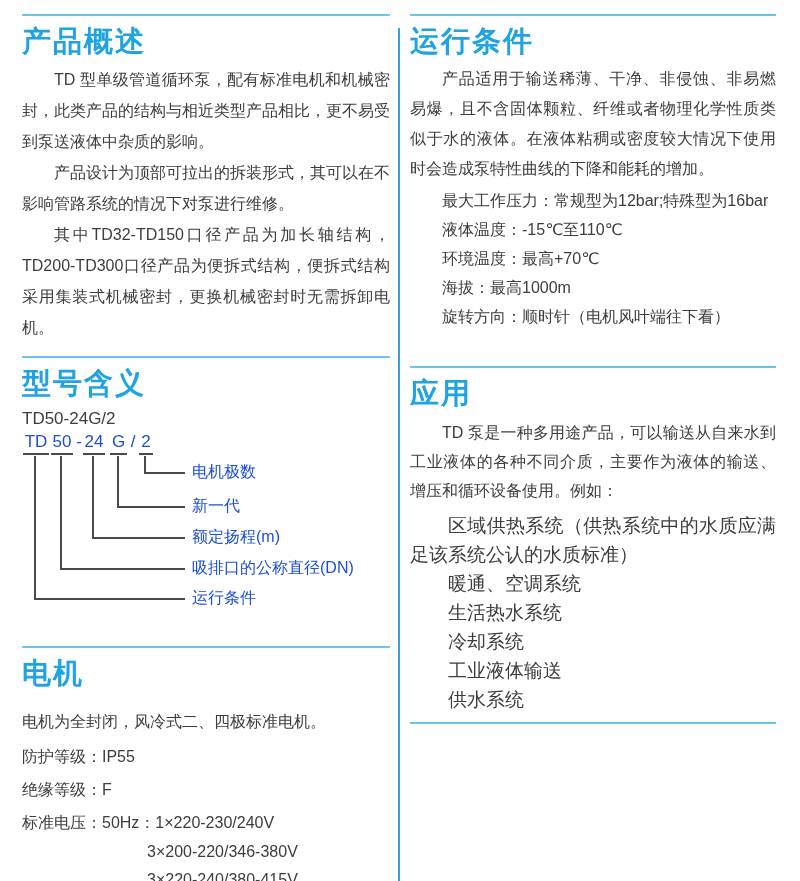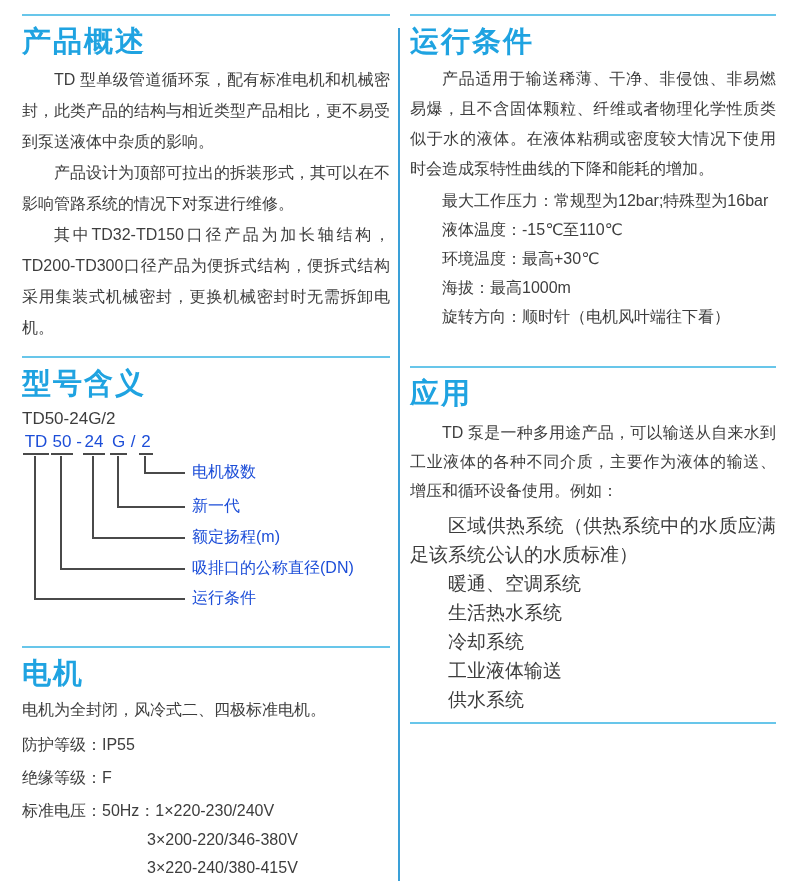--- a/index.html
+++ b/index.html
@@ -32,21 +32,21 @@
   .r-par { font-size:16px; line-height:30px; text-indent:2em; text-align:justify; margin-top:6px; }
   .spec-line { font-size:16px; line-height:29px; text-indent:2em; }
   .mt-rule2 { margin-top:13px; }
   .model-example { margin-top:8px; font-size:17px; line-height:22px; color:#3d3d3d; }
   .model-diagram { position:relative; margin-top:2px; height:188px; font-size:17px; color:#1d4ed8; }
   .mp { position:absolute; top:0; text-align:center; line-height:20px; }
   .mp.u { border-bottom:2px solid #4a4a4a; padding-bottom:1px; }
   .dline { position:absolute; background:#4a4a4a; }
   .dlabel { position:absolute; left:170px; font-size:16px; line-height:22px; white-space:nowrap; }
   .mt-rule3 { margin-top:26px; }
-  .motor-intro { margin-top:4px; font-size:16px; line-height:31px; }
+  .motor-intro { margin-top:16px; font-size:16px; line-height:31px; }
   .motor-spec { font-size:16px; line-height:31px; }
   .ms1 { margin-top:4px; } .ms2 { margin-top:2px; } .ms3 { margin-top:2px; }
   .volt-cont { font-size:16px; line-height:28px; padding-left:125px; }
   .op-specs { margin-top:2px; }
   .mt-rule-app { margin-top:35px; }
   .app-par { margin-top:8px; }
   .app-list { margin-top:6px; }
   .app-item { font-size:19px; line-height:29px; text-indent:2em; text-align:justify; }
   .mt-rule-app-end { margin-top:8px; }
 </style>
@@ -112,21 +112,21 @@
   </div>
 
   <div class="col col-right">
 
     <div class="rule" style="margin-top:14px"></div>
     <h1 class="sec-title">运行条件</h1>
     <p class="r-par">产品适用于输送稀薄、干净、非侵蚀、非易燃易爆，且不含固体颗粒、纤维或者物理化学性质类似于水的液体。在液体粘稠或密度较大情况下使用时会造成泵特性曲线的下降和能耗的增加。</p>
     <div class="op-specs">
       <div class="spec-line">最大工作压力：常规型为12bar;特殊型为16bar</div>
       <div class="spec-line">液体温度：-15℃至110℃</div>
-      <div class="spec-line">环境温度：最高+30℃</div>
+      <div class="spec-line">环境温度：最高+70℃</div>
       <div class="spec-line">海拔：最高1000m</div>
       <div class="spec-line">旋转方向：顺时针（电机风叶端往下看）</div>
     </div>
 
     <div class="rule mt-rule-app"></div>
     <h1 class="sec-title">应用</h1>
     <p class="r-par app-par" style="line-height:29px">TD 泵是一种多用途产品，可以输送从自来水到工业液体的各种不同介质，主要作为液体的输送、增压和循环设备使用。例如：</p>
     <div class="app-list">
       <div class="app-item">区域供热系统（供热系统中的水质应满足该系统公认的水质标准）</div>
       <div class="app-item">暖通、空调系统</div>

